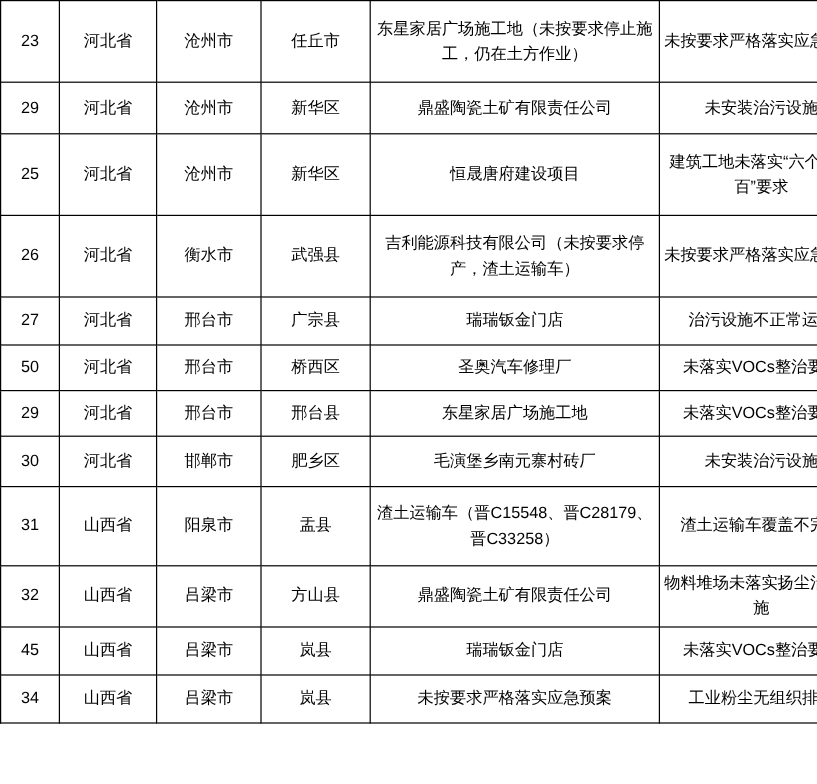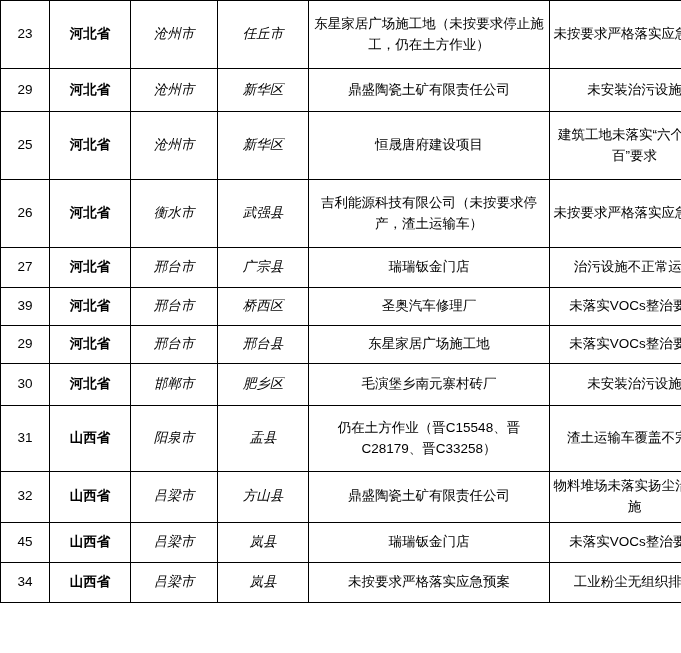--- a/index.html
+++ b/index.html
@@ -29,23 +29,23 @@
     border: 1px solid #000000;
     text-align: center;
     vertical-align: middle;
     font-size: 13.5px;
     line-height: 1.55;
     padding: 4px 3px;
     word-wrap: break-word;
     font-family: "Liberation Sans", "DejaVu Sans", sans-serif;
   }
   td.c-idx { width: 42px; font-size: 13.5px; }
-  td.c-prov { width: 74px; font-weight: bold; }
-  td.c-city { width: 80px; font-style: italic; }
-  td.c-dist { width: 84px; font-style: italic; }
+  td.c-prov { width: 74px; }
+  td.c-city { width: 80px; }
+  td.c-dist { width: 84px; }
   td.c-name { width: 234px; text-align: center; }
   td.c-issue { width: 163px; text-align: center; }
   .two-line { line-height: 1.7; }
 </style>
 </head>
 <body>
 
 <div id="sheet">
   <table class="grid">
     <tbody>
@@ -83,21 +83,21 @@
       </tr>
       <tr style="height:40px;">
         <td class="c-idx">27</td>
         <td class="c-prov">河北省</td>
         <td class="c-city">邢台市</td>
         <td class="c-dist">广宗县</td>
         <td class="c-name">瑞瑞钣金门店</td>
         <td class="c-issue">治污设施不正常运行</td>
       </tr>
       <tr style="height:38px;">
-        <td class="c-idx">39</td>
+        <td class="c-idx">50</td>
         <td class="c-prov">河北省</td>
         <td class="c-city">邢台市</td>
         <td class="c-dist">桥西区</td>
         <td class="c-name">圣奥汽车修理厂</td>
         <td class="c-issue">未落实VOCs整治要求</td>
       </tr>
       <tr style="height:38px;">
         <td class="c-idx">29</td>
         <td class="c-prov">河北省</td>
         <td class="c-city">邢台市</td>
@@ -111,21 +111,21 @@
         <td class="c-city">邯郸市</td>
         <td class="c-dist">肥乡区</td>
         <td class="c-name">毛演堡乡南元寨村砖厂</td>
         <td class="c-issue">未安装治污设施</td>
       </tr>
       <tr style="height:66px;">
         <td class="c-idx">31</td>
         <td class="c-prov">山西省</td>
         <td class="c-city">阳泉市</td>
         <td class="c-dist">盂县</td>
-        <td class="c-name two-line">仍在土方作业（晋C15548、晋C28179、晋C33258）</td>
+        <td class="c-name two-line">渣土运输车（晋C15548、晋C28179、晋C33258）</td>
         <td class="c-issue">渣土运输车覆盖不完全</td>
       </tr>
       <tr style="height:42px;">
         <td class="c-idx">32</td>
         <td class="c-prov">山西省</td>
         <td class="c-city">吕梁市</td>
         <td class="c-dist">方山县</td>
         <td class="c-name">鼎盛陶瓷土矿有限责任公司</td>
         <td class="c-issue">物料堆场未落实扬尘治理措施</td>
       </tr>

